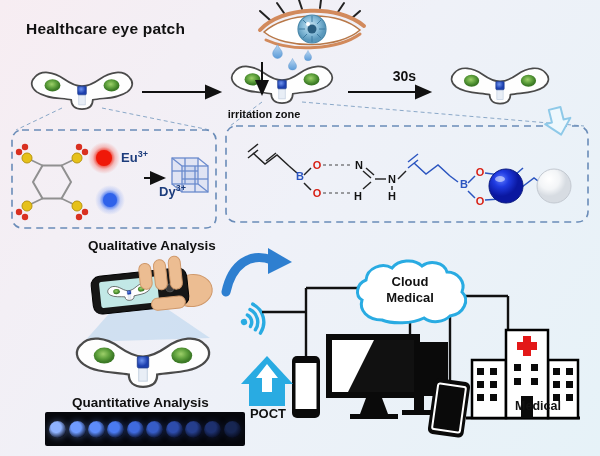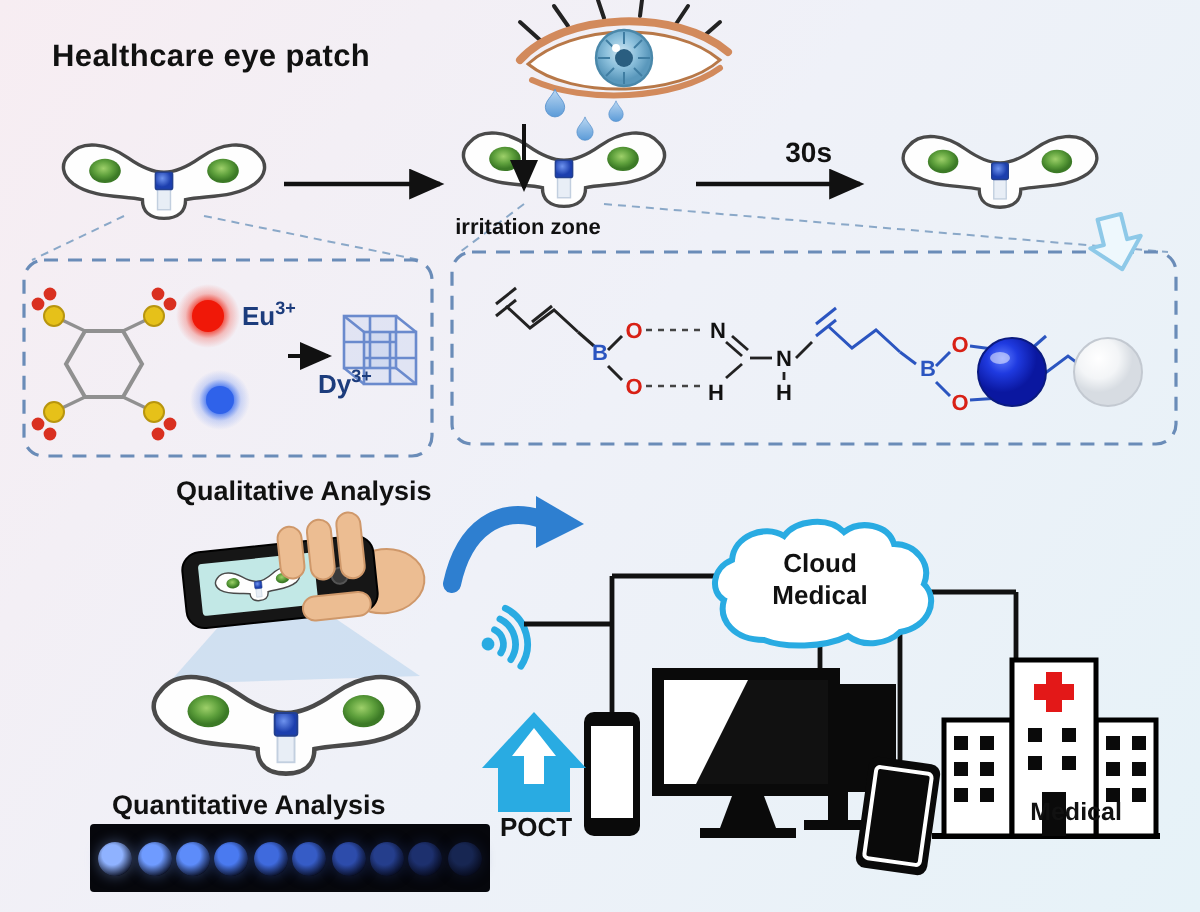--- a/index.html
+++ b/index.html
@@ -6,21 +6,21 @@
   html,body { width:600px; height:456px; overflow:hidden; }
   body { font-family:"Liberation Sans", sans-serif; }
   .stage { position:relative; width:600px; height:456px;
            background:linear-gradient(125deg,#f7edf2 0%,#eff1f8 48%,#e6f2f8 100%); }
   svg.layer { position:absolute; left:0; top:0; }
   .lbl { position:absolute; color:#111; font-weight:bold; white-space:nowrap; }
   .t-title { left:26px;  top:20px;  font-size:15.5px; letter-spacing:.2px; }
   .t-irr   { left:216px; top:108px; font-size:11px;  width:96px; text-align:center; }
   .t-30s   { left:372px; top:68px;  font-size:14px;  width:44px; text-align:right; }
   .t-qual  { left:88px;  top:238px; font-size:13.5px; }
-  .t-quant { left:56px;  top:395px; font-size:13.5px; }
+  .t-quant { left:72px;  top:395px; font-size:13.5px; }
   .t-cloud { left:360px; top:274px; width:100px; text-align:center; font-size:13px; line-height:16px; }
   .t-poct  { left:243px; top:406px; width:50px;  text-align:center; font-size:13px; }
   .t-med   { left:494px; top:399px; width:88px;  text-align:center; font-size:12.5px; line-height:14px; white-space:normal; }
   .ion { font-size:13px; color:var(--ion_label,#1c3c7c); }
   .ion sup { font-size:9px; }
   .eu-pos { left:121px; top:149px; }
   .dy-pos { left:127px; top:183px;margin-left:32px; }
   .strip { position:absolute; left:45px; top:412px; width:200px; height:34px;
            background:#06070c; border-radius:2px; display:flex; align-items:center;
            justify-content:space-around; padding:0 3px; }

